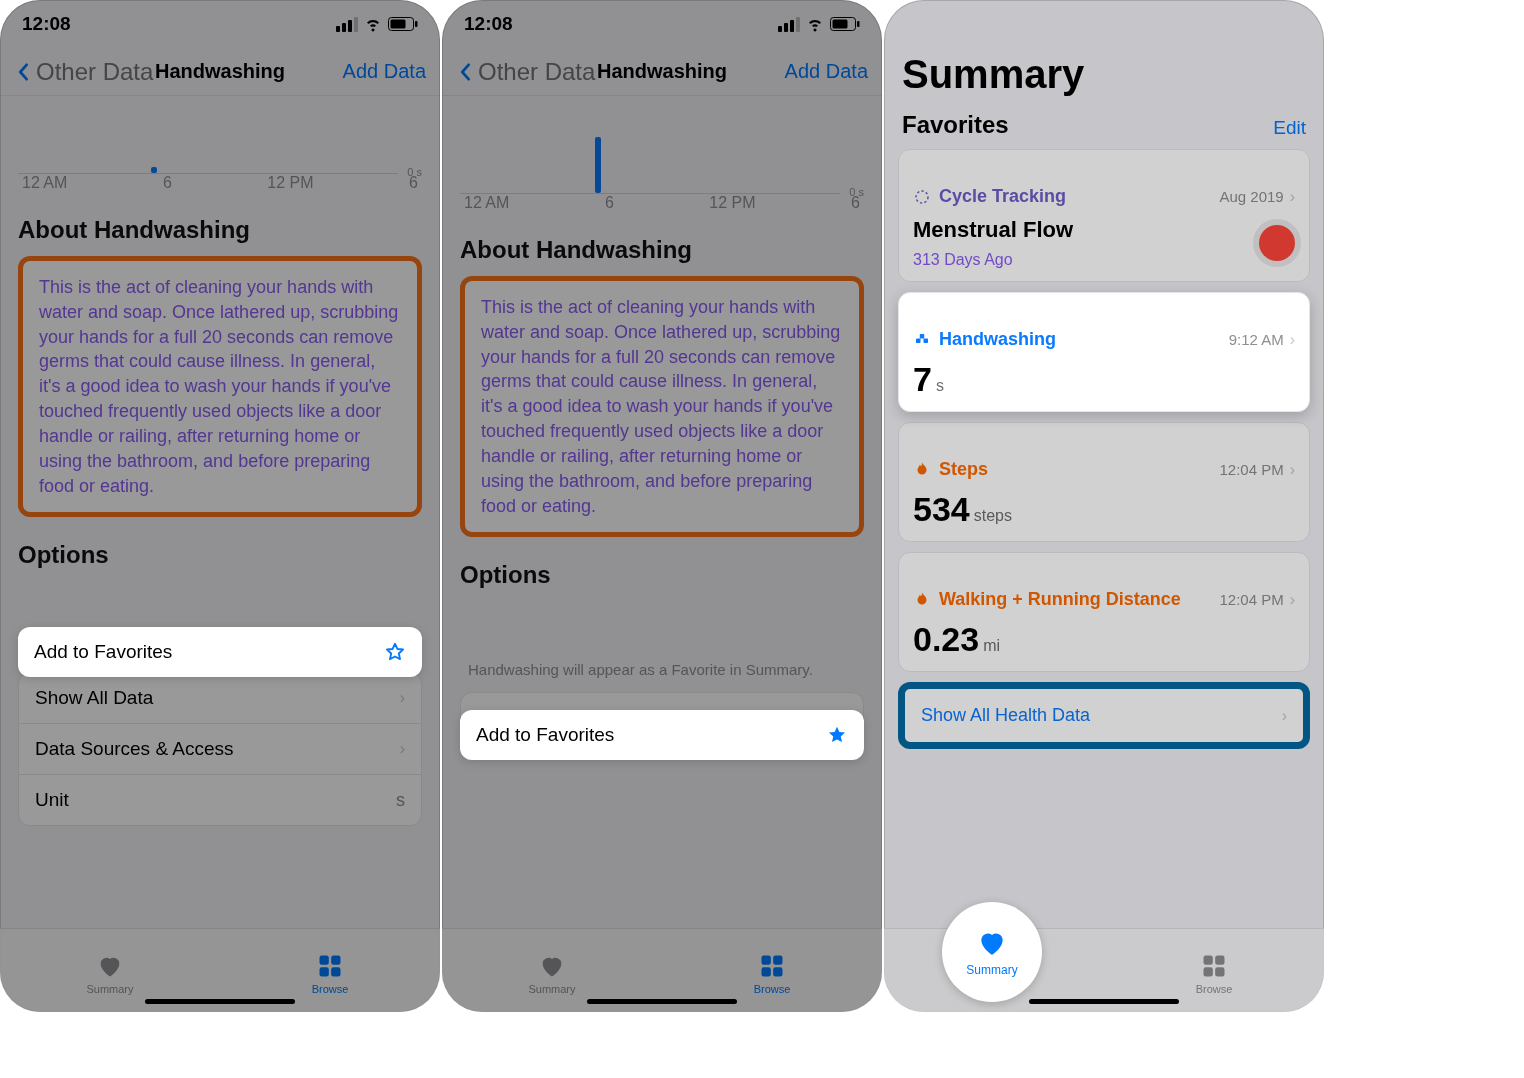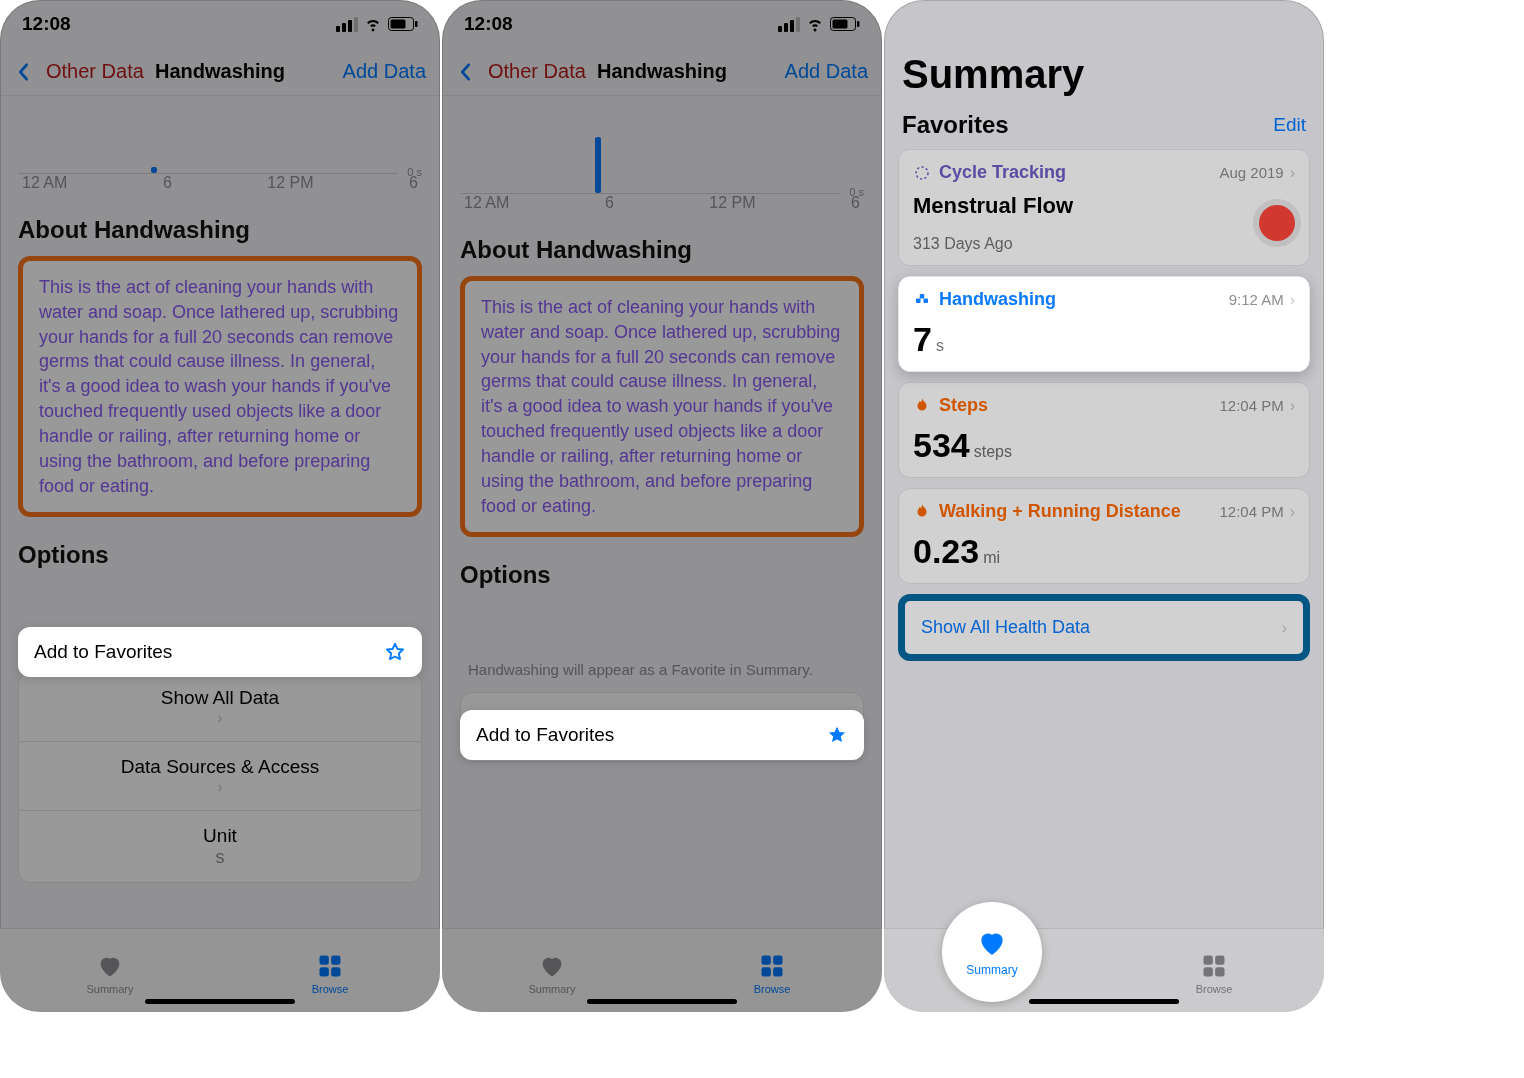--- a/index.html
+++ b/index.html
@@ -15,62 +15,62 @@
   .statusbar { height:48px; display:flex; align-items:center; justify-content:space-between; padding:0 22px; font-size:19px; font-weight:600; }
   .statusbar .right { display:flex; align-items:center; gap:6px; }
   .sig { display:flex; align-items:flex-end; gap:2px; }
   .sig span { width:4px; background:#000; border-radius:1px; }
   .sig span:nth-child(1){height:6px} .sig span:nth-child(2){height:9px}
   .sig span:nth-child(3){height:12px} .sig span:nth-child(4){height:15px; background:#bbb}
   .wifi svg, .batt svg { display:block; }
 
   
   .navbar { height:48px; display:flex; align-items:center; justify-content:space-between; padding:0 14px; border-bottom:1px solid rgba(0,0,0,0.08);}
-  .navbar .back { display:flex; align-items:center; color:#b91c1c; font-size:20px; gap:14px;}
+  .navbar .back { display:flex; align-items:center; color:#737373; font-size:24px; gap:4px;}
   .navbar .title { font-size:20px; font-weight:600; position:absolute; left:0; right:0; text-align:center; pointer-events:none;}
   .navbar .action { color:#007aff; font-size:20px; }
 
   .content { position:absolute; top:96px; bottom:84px; left:0; right:0; overflow:hidden; }
   .scrollpad { padding:0 18px; }
 
   
   .minichart { position:relative; height:90px; margin:6px 0 4px; }
   .minichart .axis { position:absolute; bottom:0; left:0; right:0; display:flex; justify-content:space-between; font-size:16px; color:#8e8e93; padding:0 4px;}
   .minichart .baseline { position:absolute; left:0; right:24px; bottom:18px; height:1px; background:#d0d0d5;}
   .minichart .zero { position:absolute; right:0; bottom:14px; font-size:11px; color:#8e8e93;}
   .minichart .bar { position:absolute; bottom:19px; width:6px; background:#0a7aff; border-radius:2px;}
 
   h2.section { font-size:24px; font-weight:700; margin:24px 0 12px; color:#111;}
   .card { background:#fff; border-radius:12px; padding:14px 16px; font-size:18px; color:#8b5cf6; line-height:1.38; border:5px solid #f97316;}
   .note { font-size:15px; color:#8e8e93; margin:8px 8px 0;}
 
   .row { background:#fff; border-radius:12px; padding:14px 16px; font-size:19px; display:flex; align-items:center; justify-content:space-between; border:1px solid #e5e5ea; }
   .rowgroup { background:#fff; border-radius:12px; border:1px solid #e5e5ea; margin-top:14px;}
-  .rowitem { padding:14px 16px; font-size:19px; display:flex; align-items:center; justify-content:space-between; border-bottom:1px solid #e5e5ea;flex-direction:column;}
+  .rowitem { padding:14px 16px; font-size:19px; display:flex; align-items:center; justify-content:space-between; border-bottom:1px solid #e5e5ea;}
   .rowitem:last-child { border-bottom:none; }
   .chev { color:#c7c7cc; font-size:16px; }
   .unitval { color:#8e8e93; font-size:18px; }
 
   .tabbar { position:absolute; bottom:0; left:0; right:0; height:84px; background:rgba(248,248,250,0.94); border-top:1px solid rgba(0,0,0,0.1); display:flex; }
   .tab { flex:1; display:flex; flex-direction:column; align-items:center; justify-content:center; gap:3px; font-size:11px; color:#8e8e93; padding-top:6px;}
   .tab.active { color:#007aff; }
   .homebar { position:absolute; bottom:8px; left:50%; transform:translateX(-50%); width:150px; height:5px; background:#000; border-radius:3px; z-index:70;}
 
   
   .punch { position:absolute; background:#fff; border-radius:12px; z-index:60; padding:14px 16px; display:flex; align-items:center; justify-content:space-between; font-size:19px; box-shadow:0 2px 10px rgba(0,0,0,0.15);}
 
   
   .bigtitle { font-size:40px; font-weight:800; margin:4px 18px 14px; }
   .avatar { width:36px; height:36px; border-radius:50%; background:radial-gradient(circle at 40% 35%, #f6c9a0 0 40%, #c0806b 60% 100%); position:absolute; right:22px; top:104px; border:1px solid #ddd;}
-  .favhead { display:flex; align-items:center; justify-content:space-between; padding:0 18px; }
+  .favhead { display:flex; align-items:flex-end; justify-content:space-between; padding:0 18px; }
   .favhead h3 { font-size:24px; font-weight:700; }
   .favhead .edit { color:#007aff; font-size:19px; }
 
   .tile { background:#fff; border-radius:12px; padding:12px 14px; margin:10px 14px; border:1px solid #e5e5ea; position:relative;}
-  .tile .hdr { display:flex; align-items:center; justify-content:space-between; }
+  .tile .hdr { display:flex; align-items:center; justify-content:space-between;margin-top:24px; }
   .tile .ttl { display:flex; align-items:center; gap:8px; font-size:18px; font-weight:600; }
   .tile .time { color:#8e8e93; font-size:15px; display:flex; gap:6px;}
   .tile .val { font-size:34px; font-weight:700; margin-top:10px; display:flex; align-items:baseline; gap:4px;}
   .tile .val .unit { font-size:16px; font-weight:500; color:#6e6e73;}
   .dotred { width:36px; height:36px; border-radius:50%; background:#ff453a; margin-left:auto; box-shadow: 0 0 0 6px #eceaea; }
   .c-purple{color:#6e5dc6}.c-blue{color:#0a7aff}.c-orange{color:#ff6a00}
 
   .showall { background:#fff; border-radius:12px; padding:16px; margin:8px 14px 0; display:flex; justify-content:space-between; align-items:center; font-size:18px; color:#0a7aff; border:7px solid #0369a1;}
   .hlhead { font-size:26px; font-weight:800; margin:22px 18px 0;}
 
@@ -315,21 +315,21 @@
           <span>Cycle Tracking</span>
         </div>
         <div class="time">
               <span>Aug 2019</span>
               <span class="chev">›</span>
             </div>
       </div>
       <div style="display:flex;align-items:center;justify-content:space-between;margin-top:10px">
         <div>
           <div style="font-size:22px;font-weight:700">Menstrual Flow</div>
-          <div style="font-size:16px;color:#737373;margin-top:16px">313 Days Ago</div>
+          <div style="font-size:16px;color:#8b5cf6;margin-top:8px">313 Days Ago</div>
         </div>
         <div class="dotred"></div>
       </div>
     </div>
 
     <div class="tile highlight">
       <div class="hdr">
         <div class="ttl c-blue">
           <svg class="caticon" viewBox="0 0 24 24">
                 <g fill="#0a7aff">

